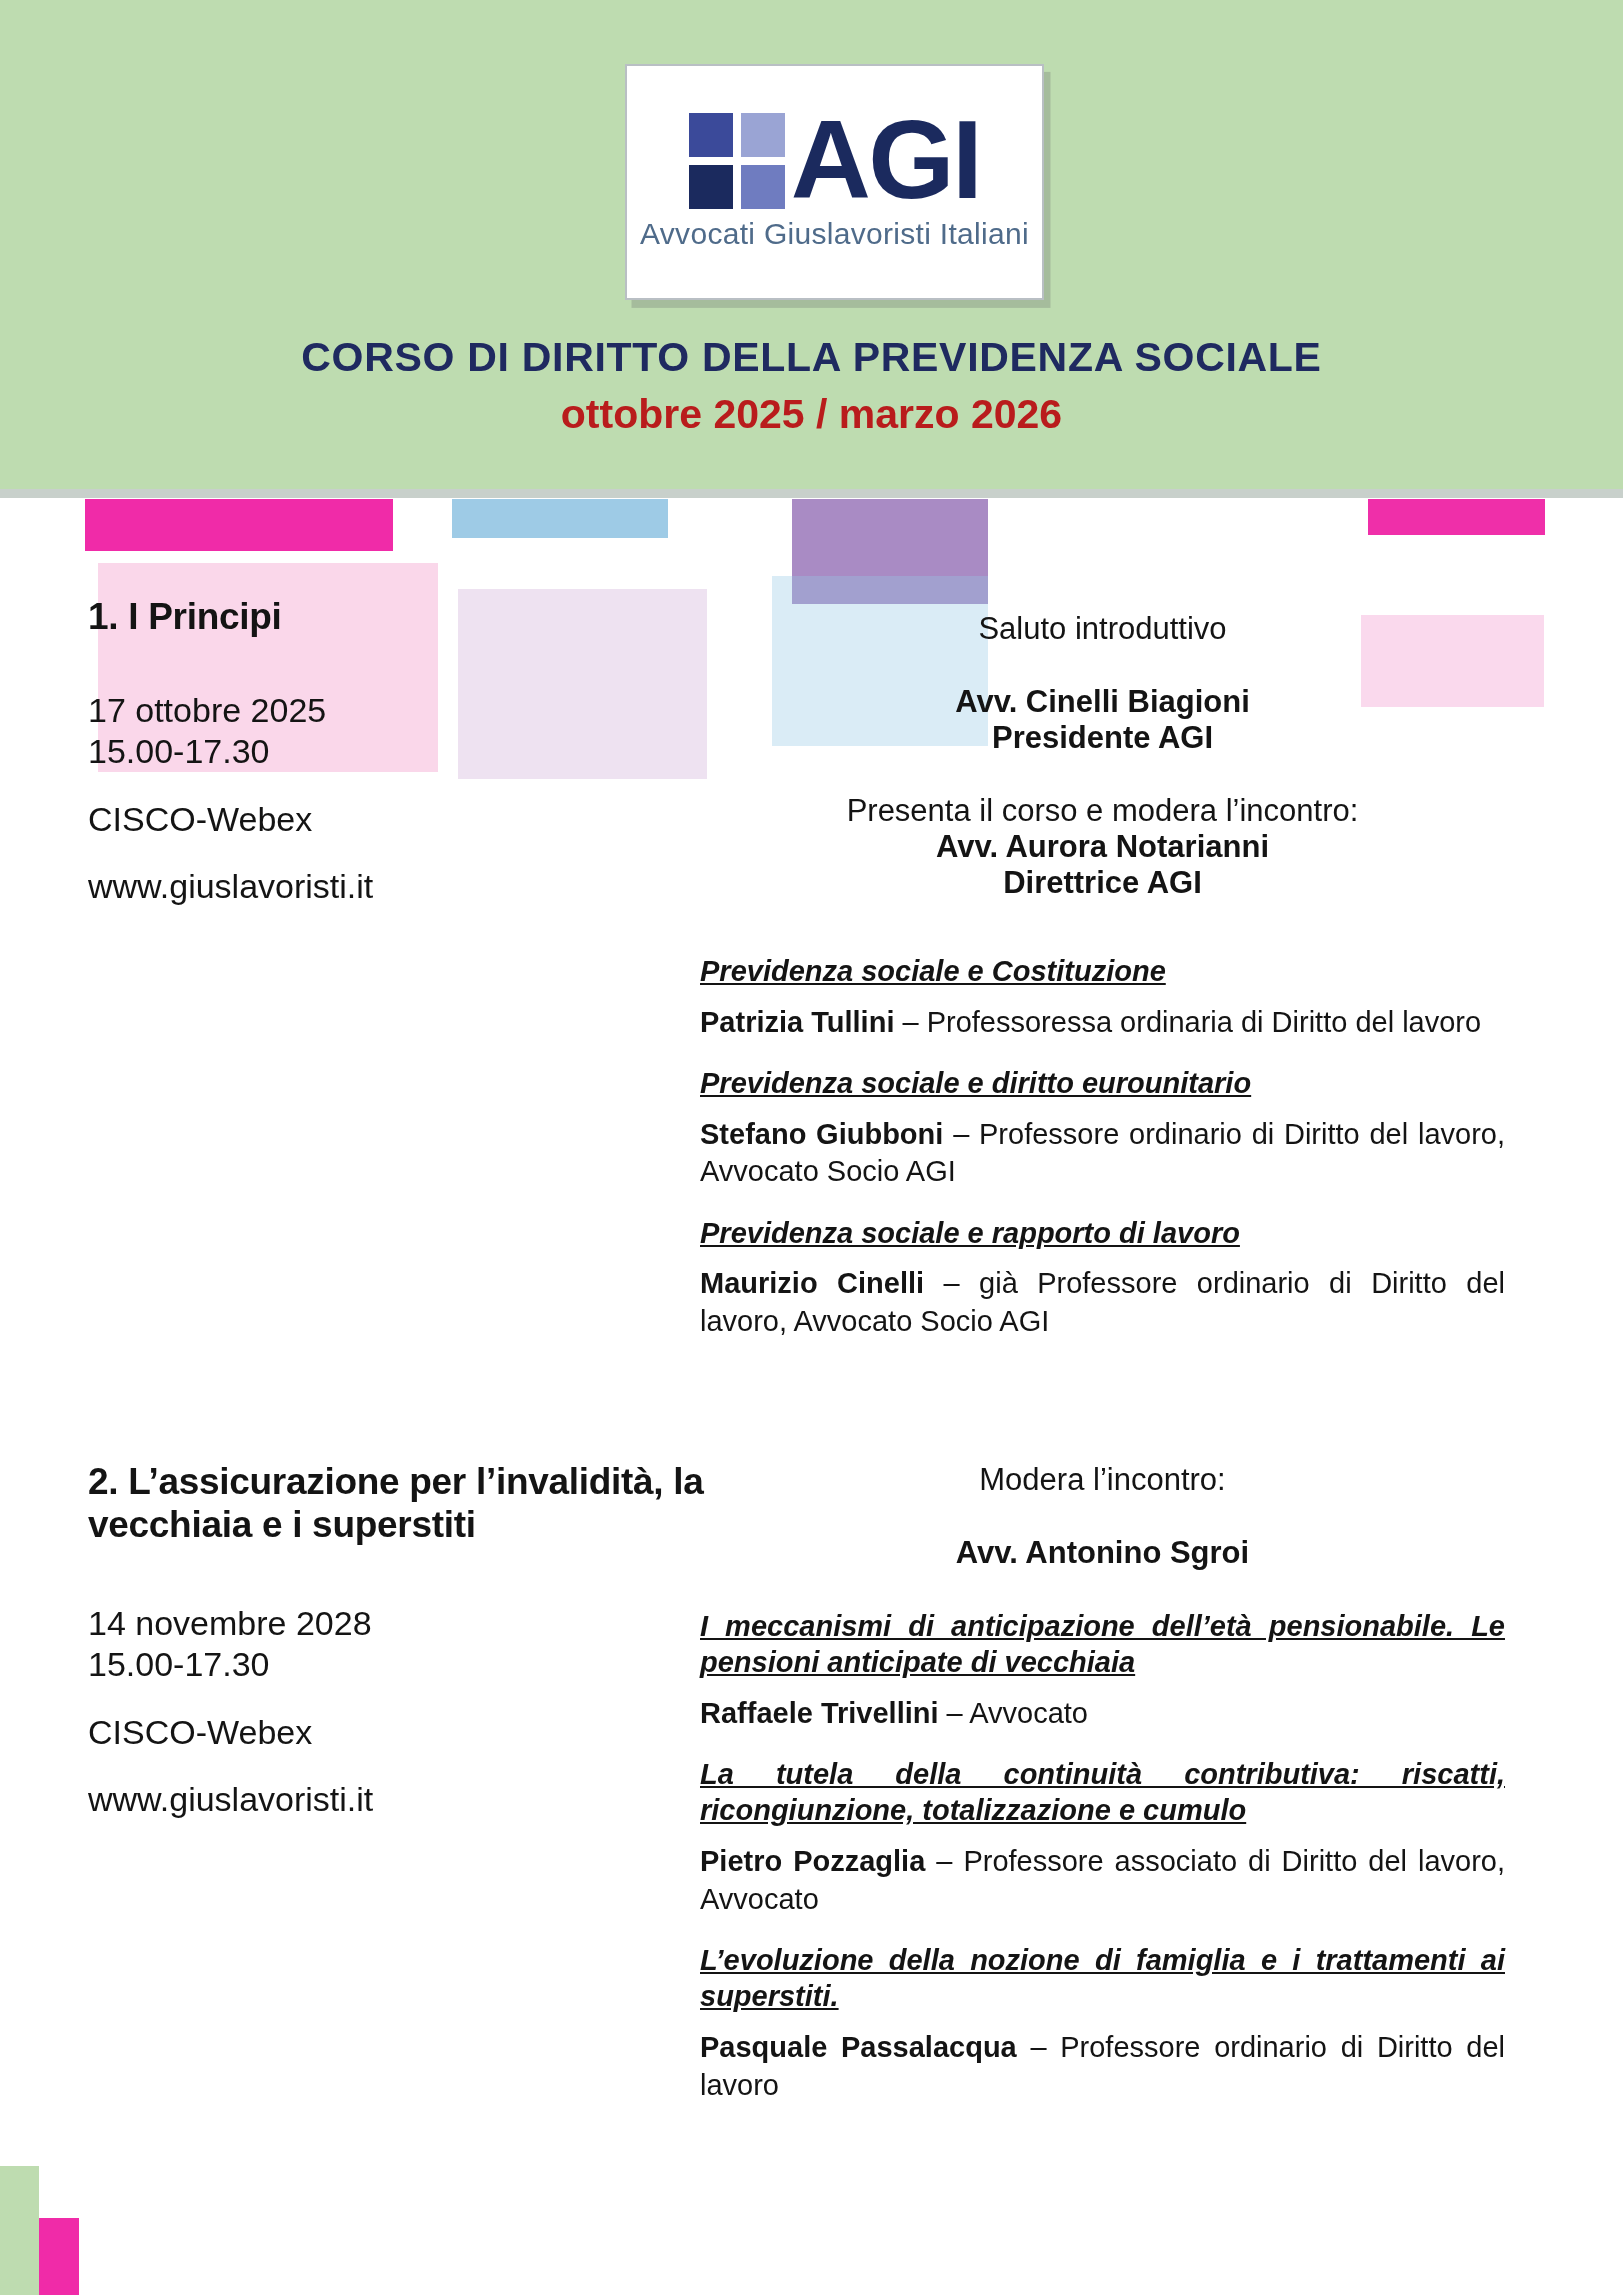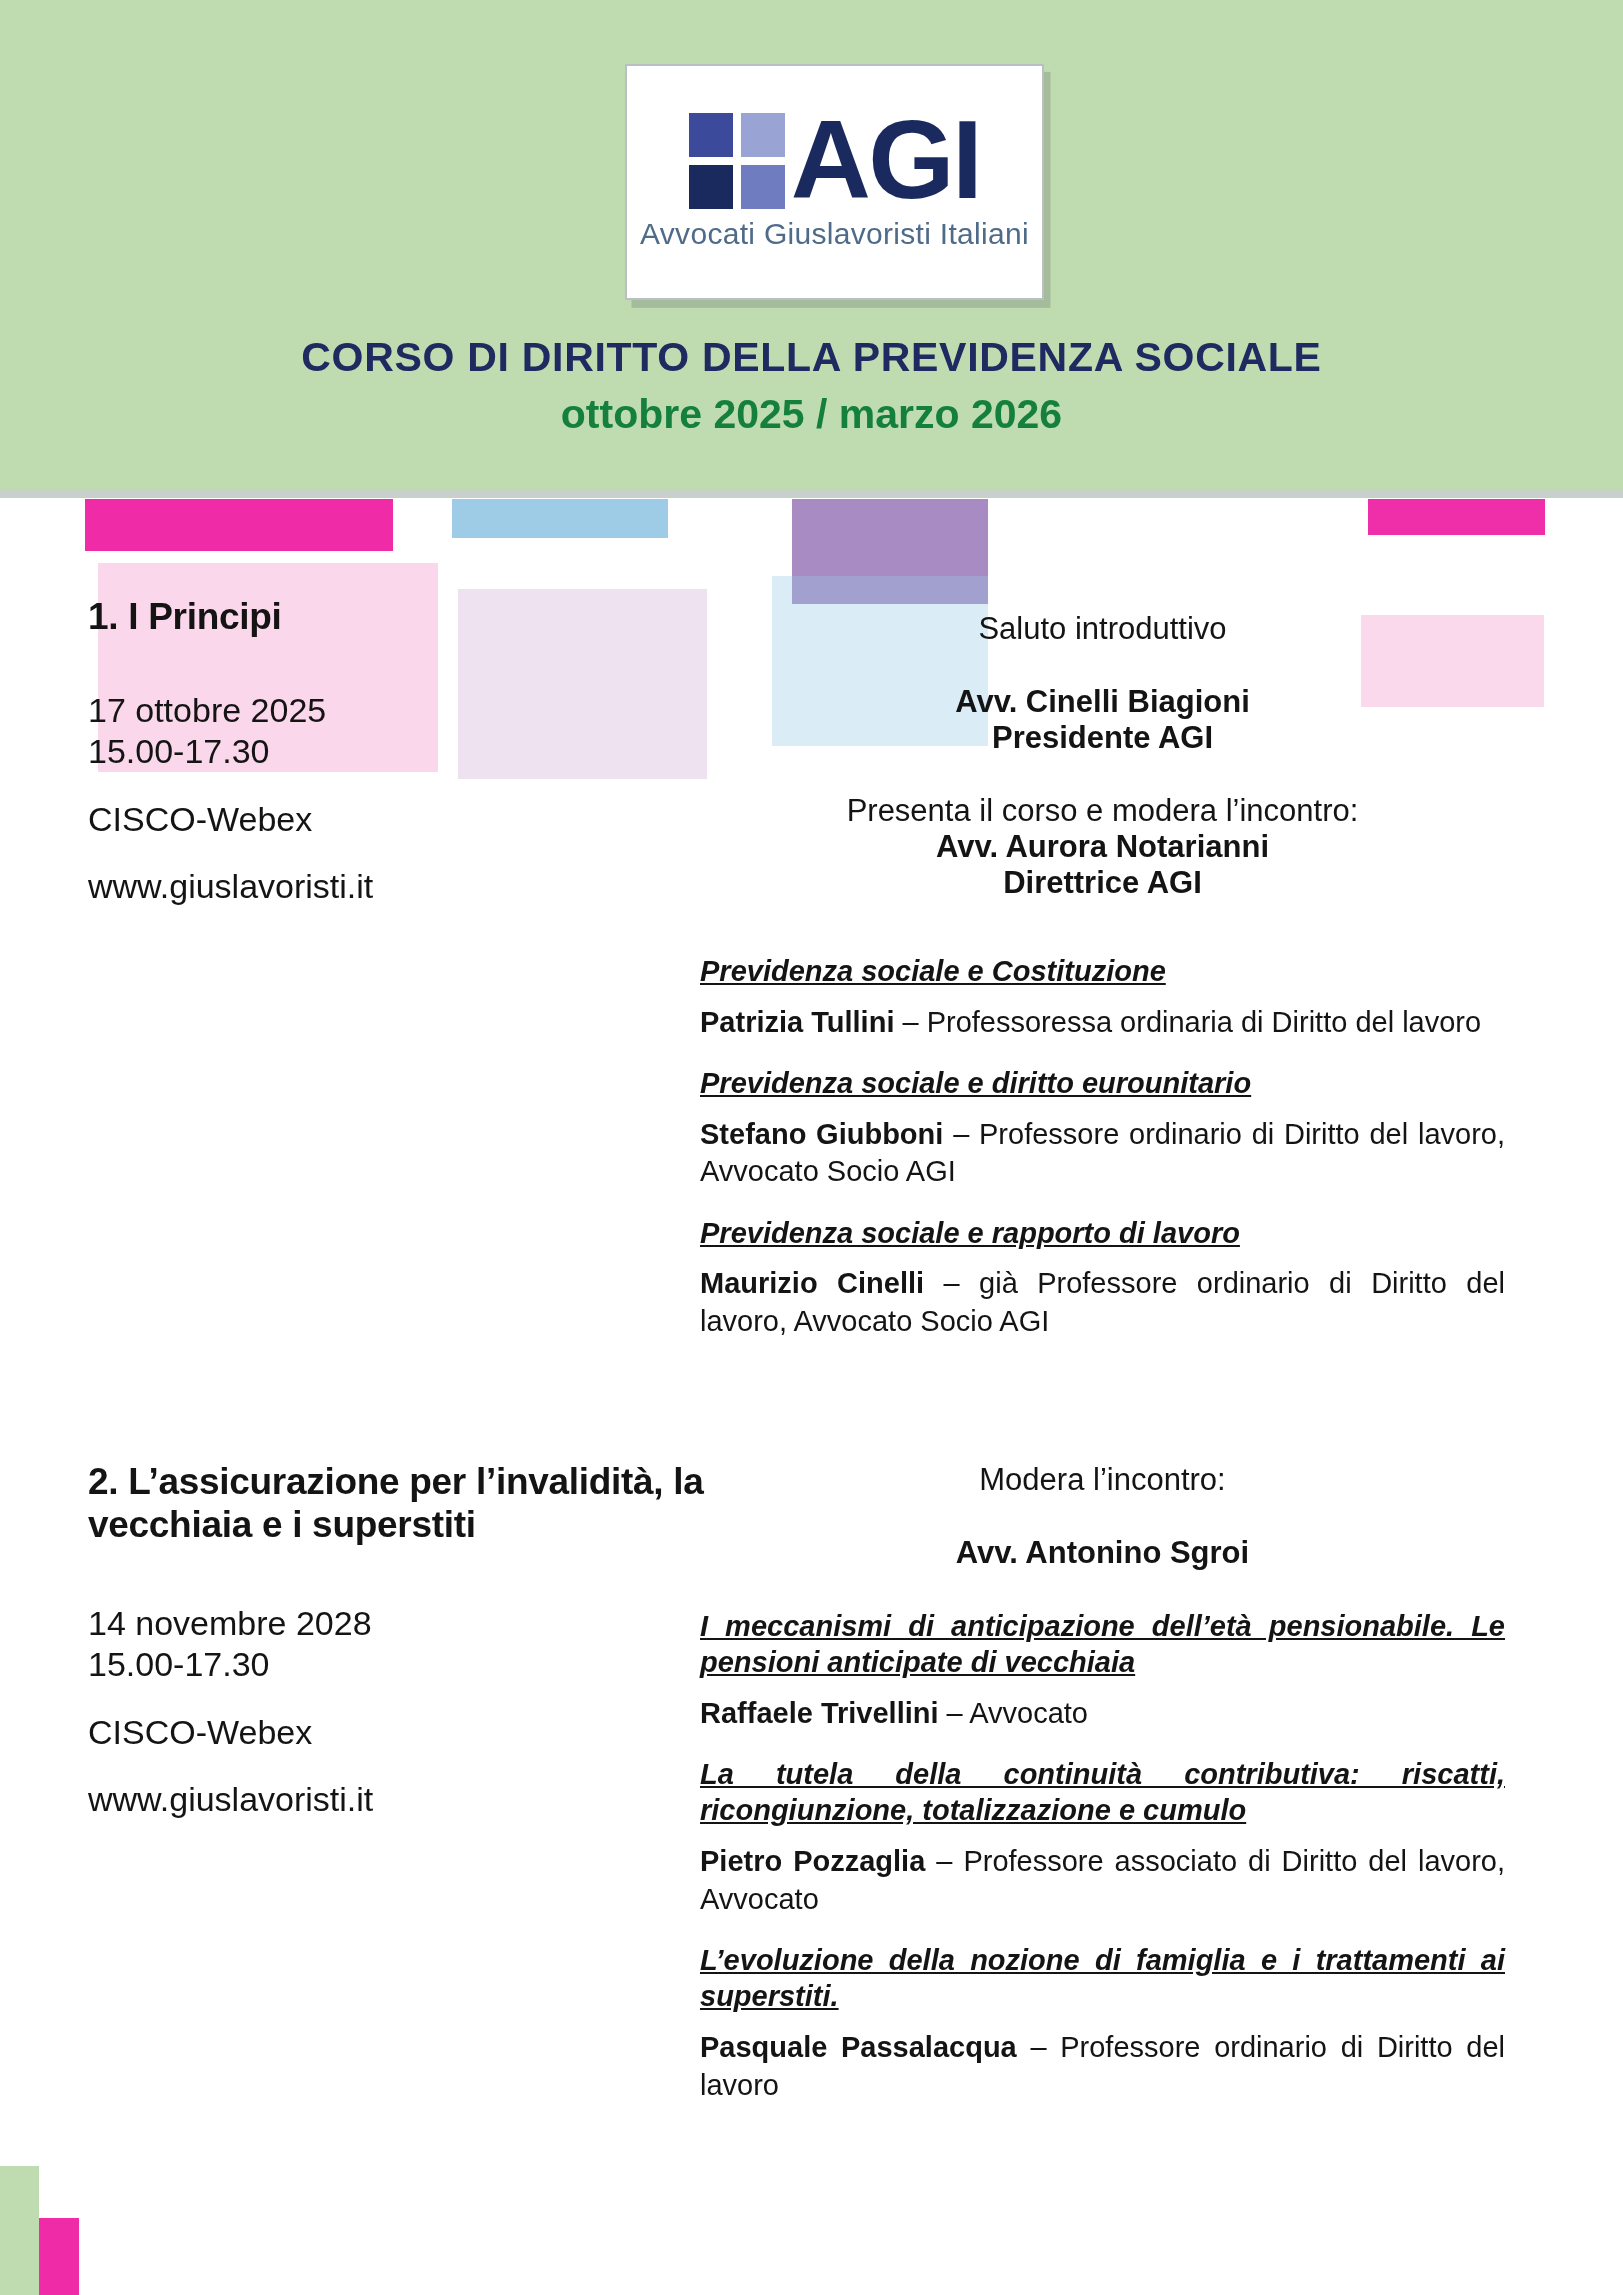--- a/index.html
+++ b/index.html
@@ -55,21 +55,21 @@
     font-size:30px; color:#4f6b8a; letter-spacing:0.3px;
   }
 
   
   #course-title {
     position:absolute; left:0; top:334px; width:1623px; text-align:center;
     font-weight:bold; font-size:41px; letter-spacing:0.7px; color:#1f2a60;
   }
   #course-dates {
     position:absolute; left:0; top:391px; width:1623px; text-align:center;
-    font-weight:bold; font-size:41px; color:#15803d;
+    font-weight:bold; font-size:41px; color:#b91c1c;
   }
 
   
   #content { position:absolute; left:0; top:499px; width:1366px; height:1797px; }
 
   .left-col { position:absolute; left:88px; width:628px; }
   .right-col { position:absolute; left:700px; width:805px; }
 
   .sess-title {
     font-size:37px; font-weight:bold; color:#141414; line-height:1.16;

